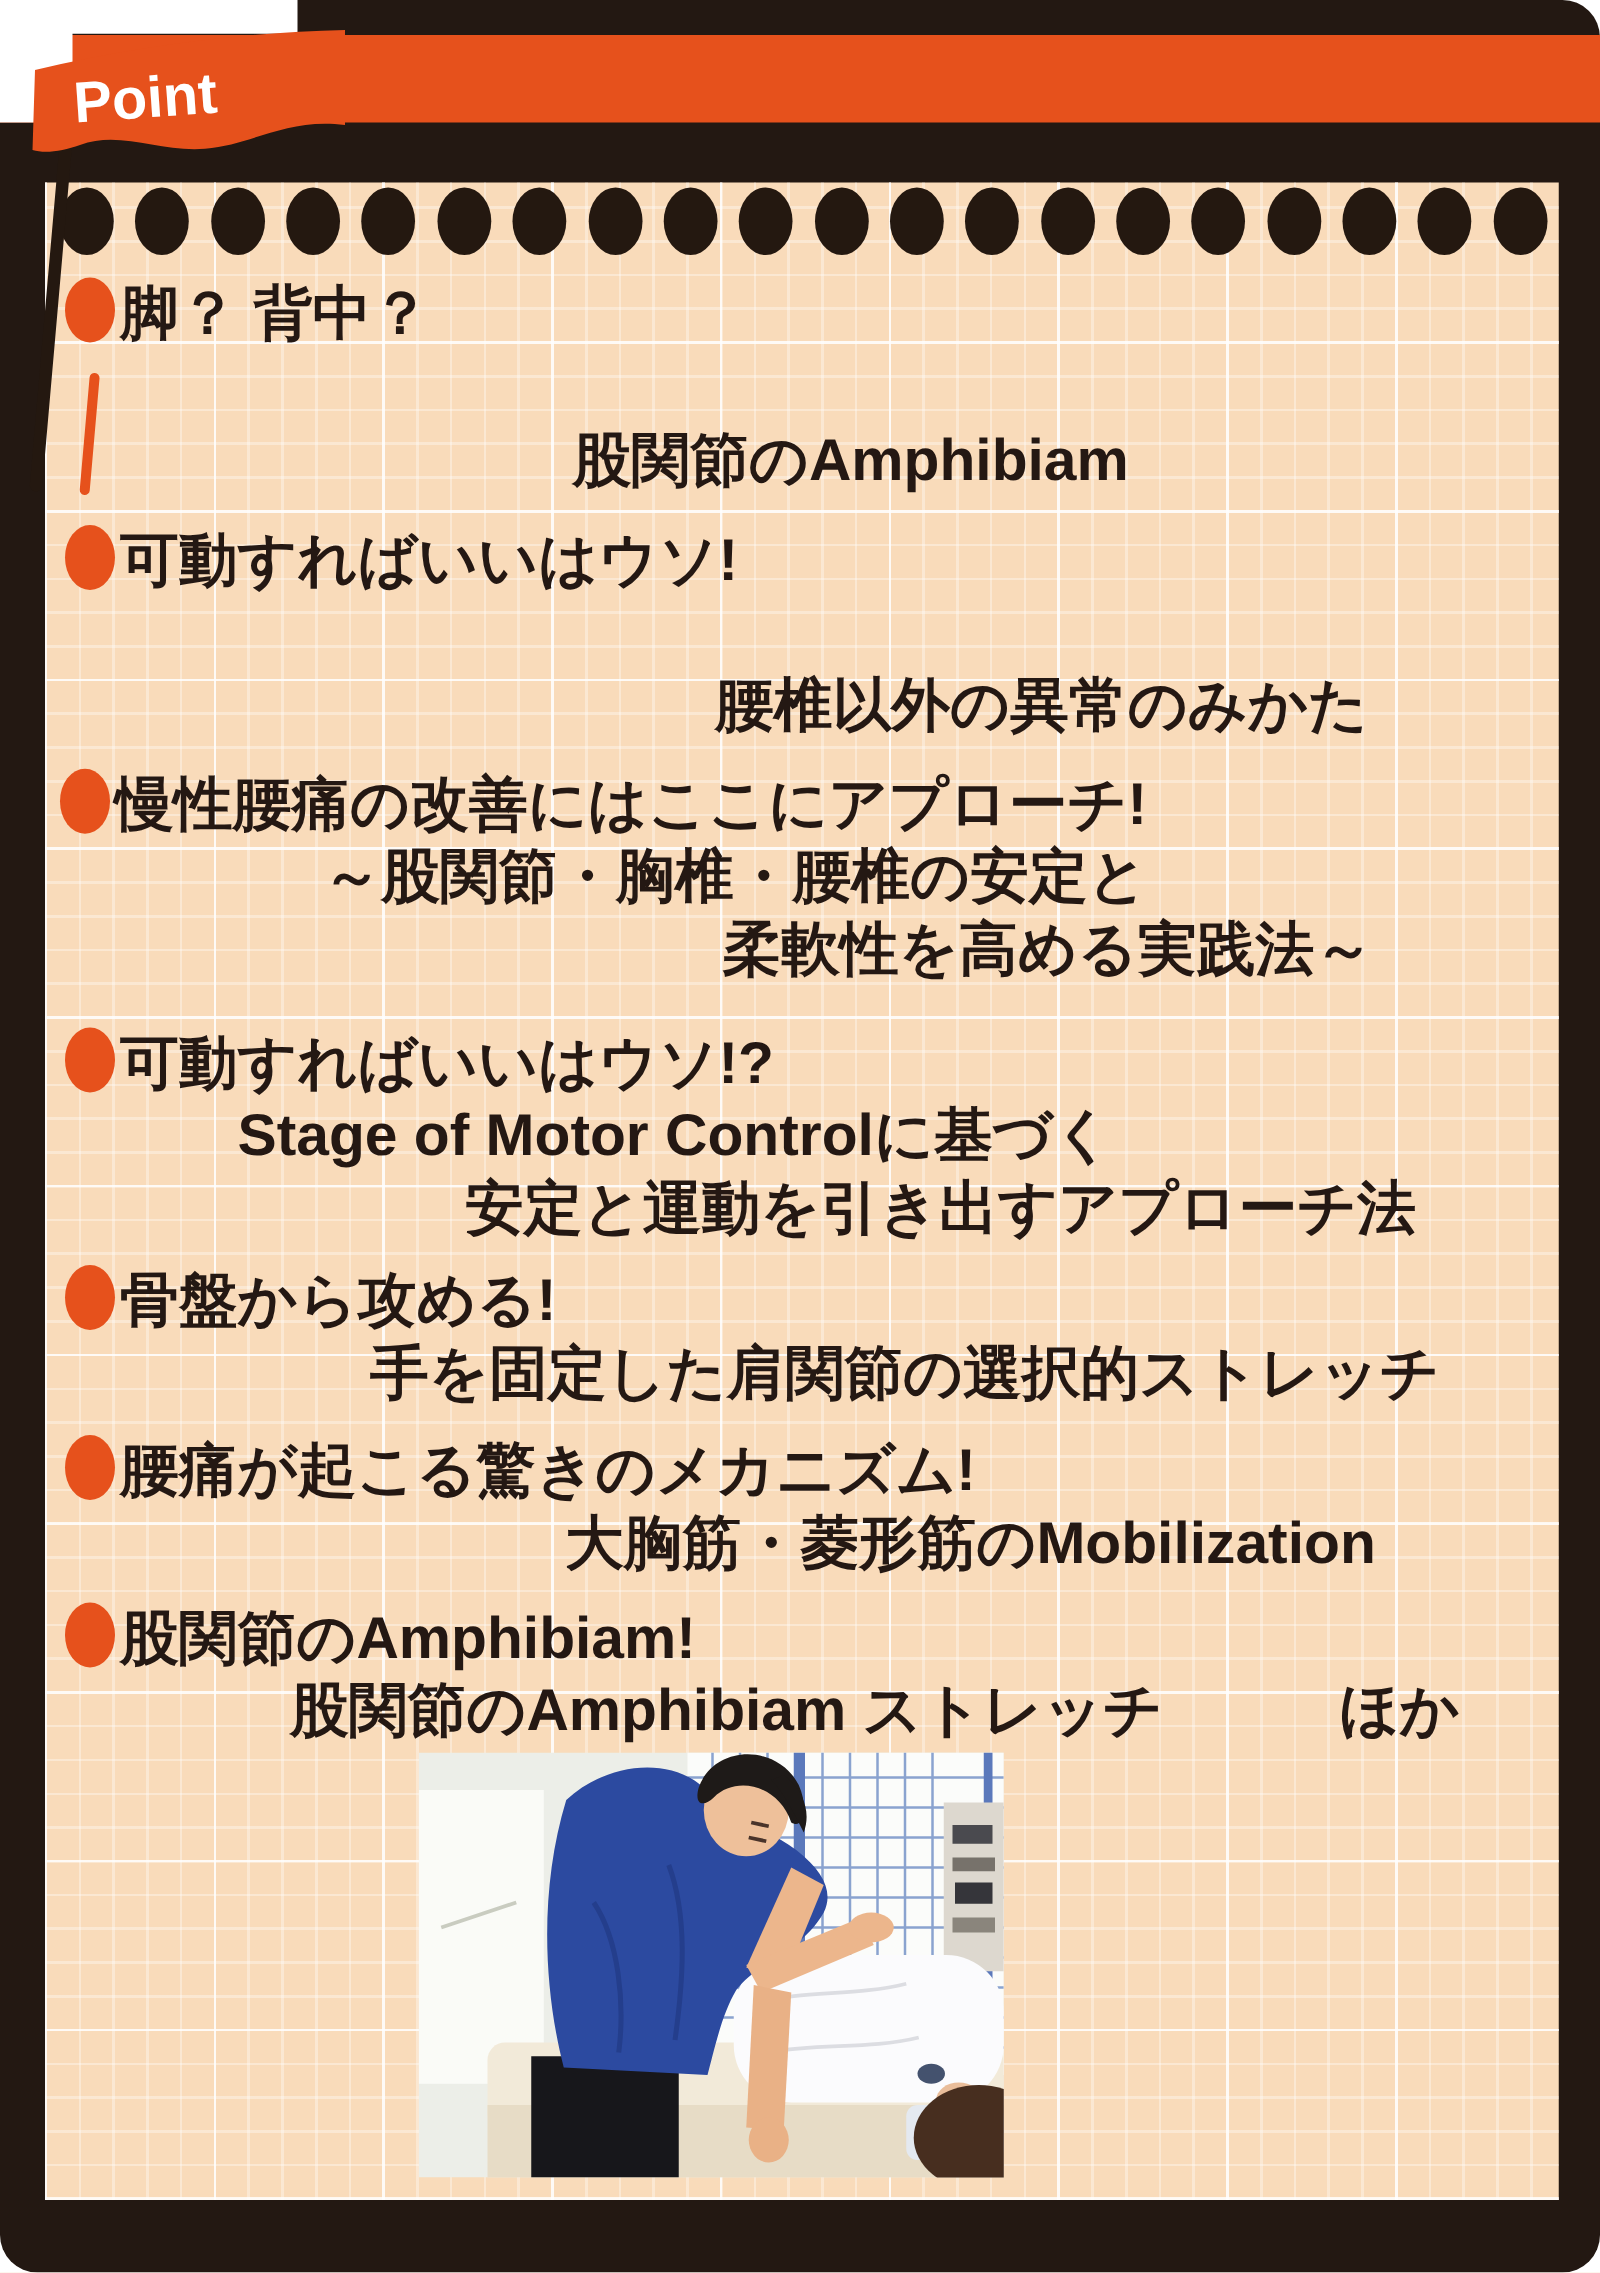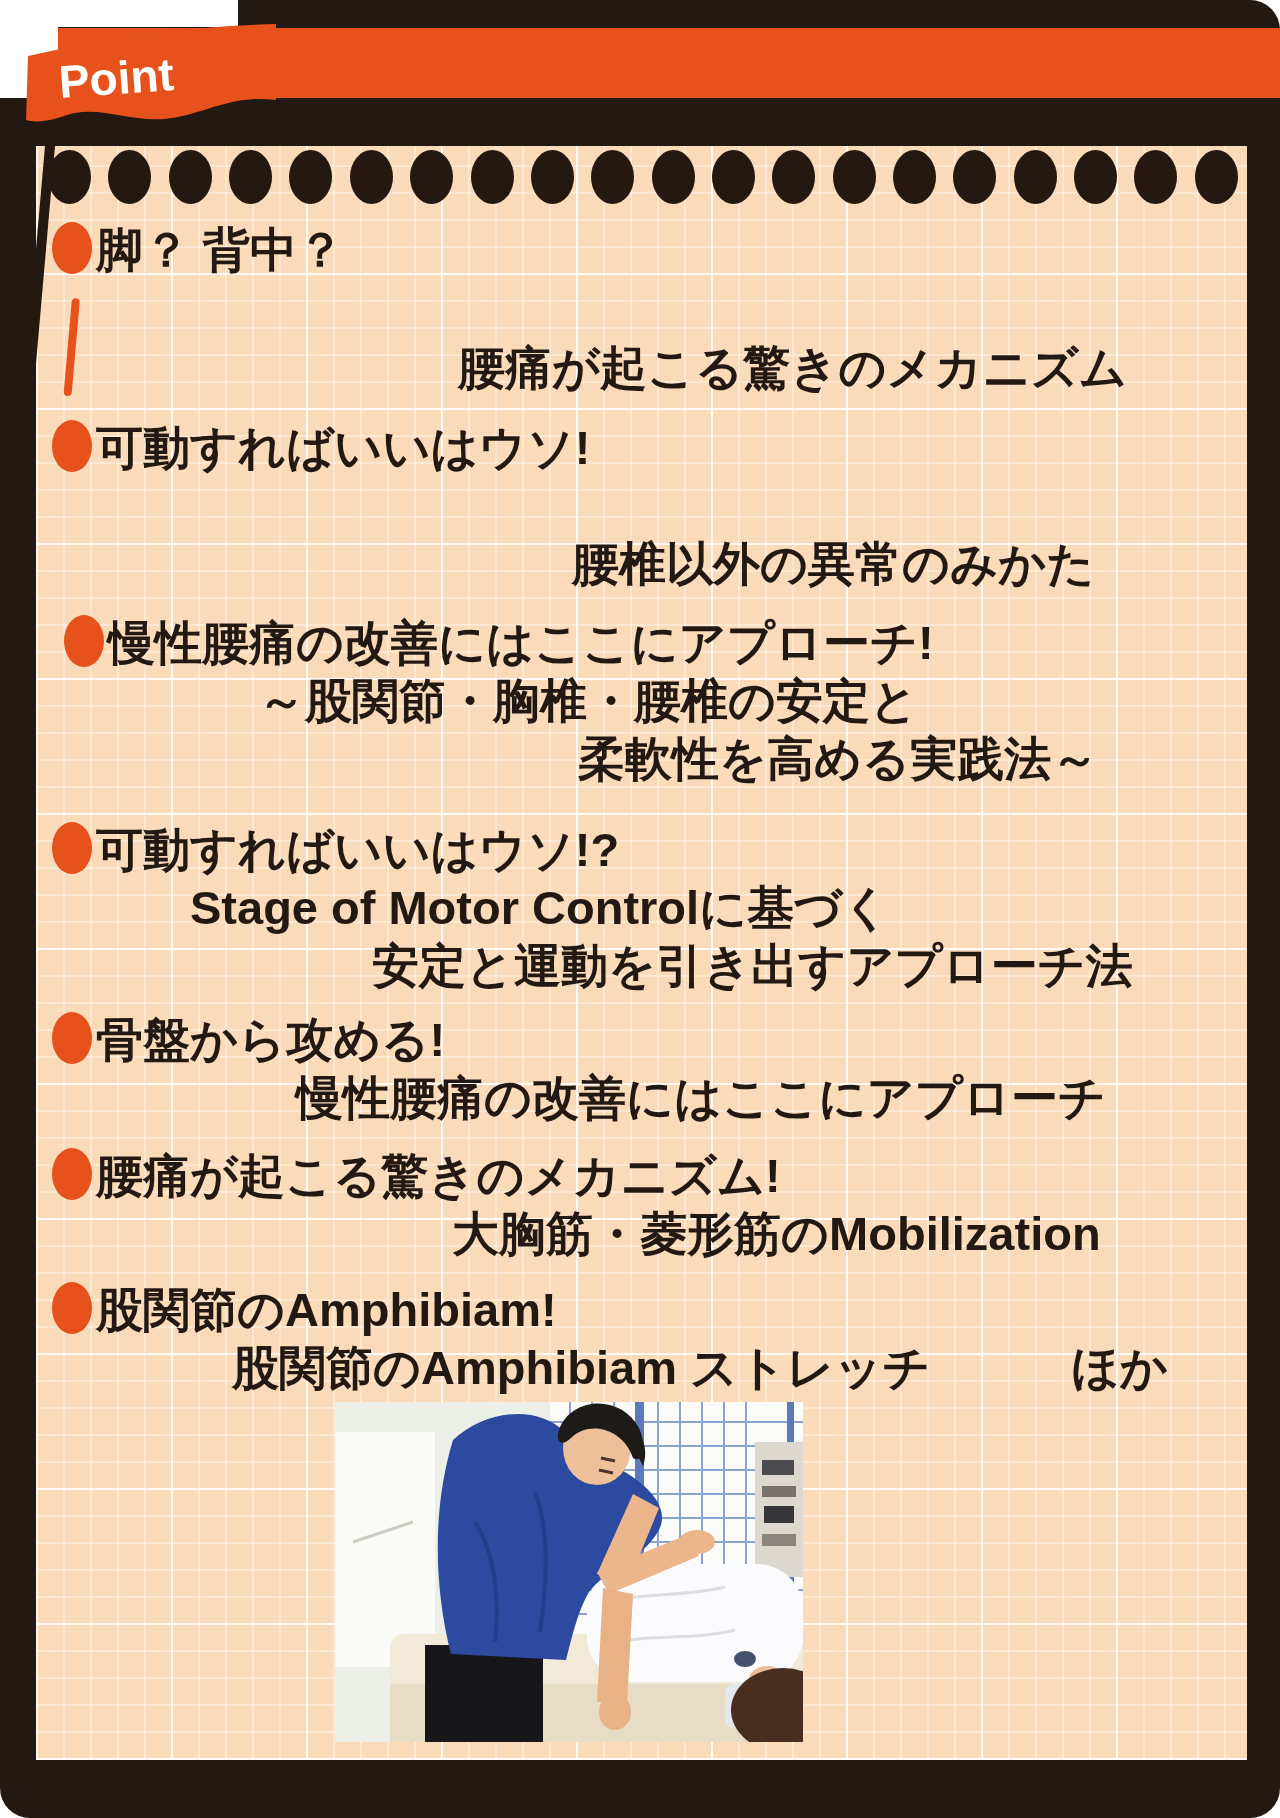--- a/index.html
+++ b/index.html
@@ -90,49 +90,49 @@
            C36,117 22,119 12,116 Z" fill="#e6511c"></path>
   <text x="46" y="94" font-size="46" font-weight="bold" fill="#ffffff" transform="rotate(-4 46 94)">Point</text>
 </svg>
 
 <div class="content">
 
   <div class="line" style="top:222px;left:52px">
     <span class="bullet"></span><span>脚？ 背中？</span>
   </div>
   <div class="line" style="top:340px;left:458px">
-    <span>腰痛が起こる驚きのメカニズム</span></div>
+    <span>股関節のAmphibiam</span></div>
 
   <div class="line" style="top:420px;left:52px">
     <span class="bullet"></span><span>可動すればいいはウソ!</span>
   </div>
   <div class="line" style="top:536px;left:572px">
     <span>腰椎以外の異常のみかた</span></div>
 
-  <div class="line" style="top:615px;left:64px">
+  <div class="line" style="top:615px;left:48px">
     <span class="bullet"></span><span>慢性腰痛の改善にはここにアプローチ!</span>
   </div>
   <div class="line" style="top:673px;left:258px">
     <span>～股関節・胸椎・腰椎の安定と</span></div>
   <div class="line" style="top:731px;left:578px">
     <span>柔軟性を高める実践法～</span></div>
 
   <div class="line" style="top:822px;left:52px">
     <span class="bullet"></span><span>可動すればいいはウソ!?</span>
   </div>
   <div class="line" style="top:880px;left:190px">
     <span>Stage of Motor Controlに基づく</span></div>
   <div class="line" style="top:938px;left:372px">
     <span>安定と運動を引き出すアプローチ法</span></div>
 
   <div class="line" style="top:1012px;left:52px">
     <span class="bullet"></span><span>骨盤から攻める!</span>
   </div>
   <div class="line" style="top:1070px;left:296px">
-    <span>慢性腰痛の改善にはここにアプローチ</span></div>
+    <span>手を固定した肩関節の選択的ストレッチ</span></div>
 
   <div class="line" style="top:1148px;left:52px">
     <span class="bullet"></span><span>腰痛が起こる驚きのメカニズム!</span>
   </div>
   <div class="line" style="top:1206px;left:452px">
     <span>大胸筋・菱形筋のMobilization</span></div>
 
   <div class="line" style="top:1282px;left:52px">
     <span class="bullet"></span><span>股関節のAmphibiam!</span>
   </div>

